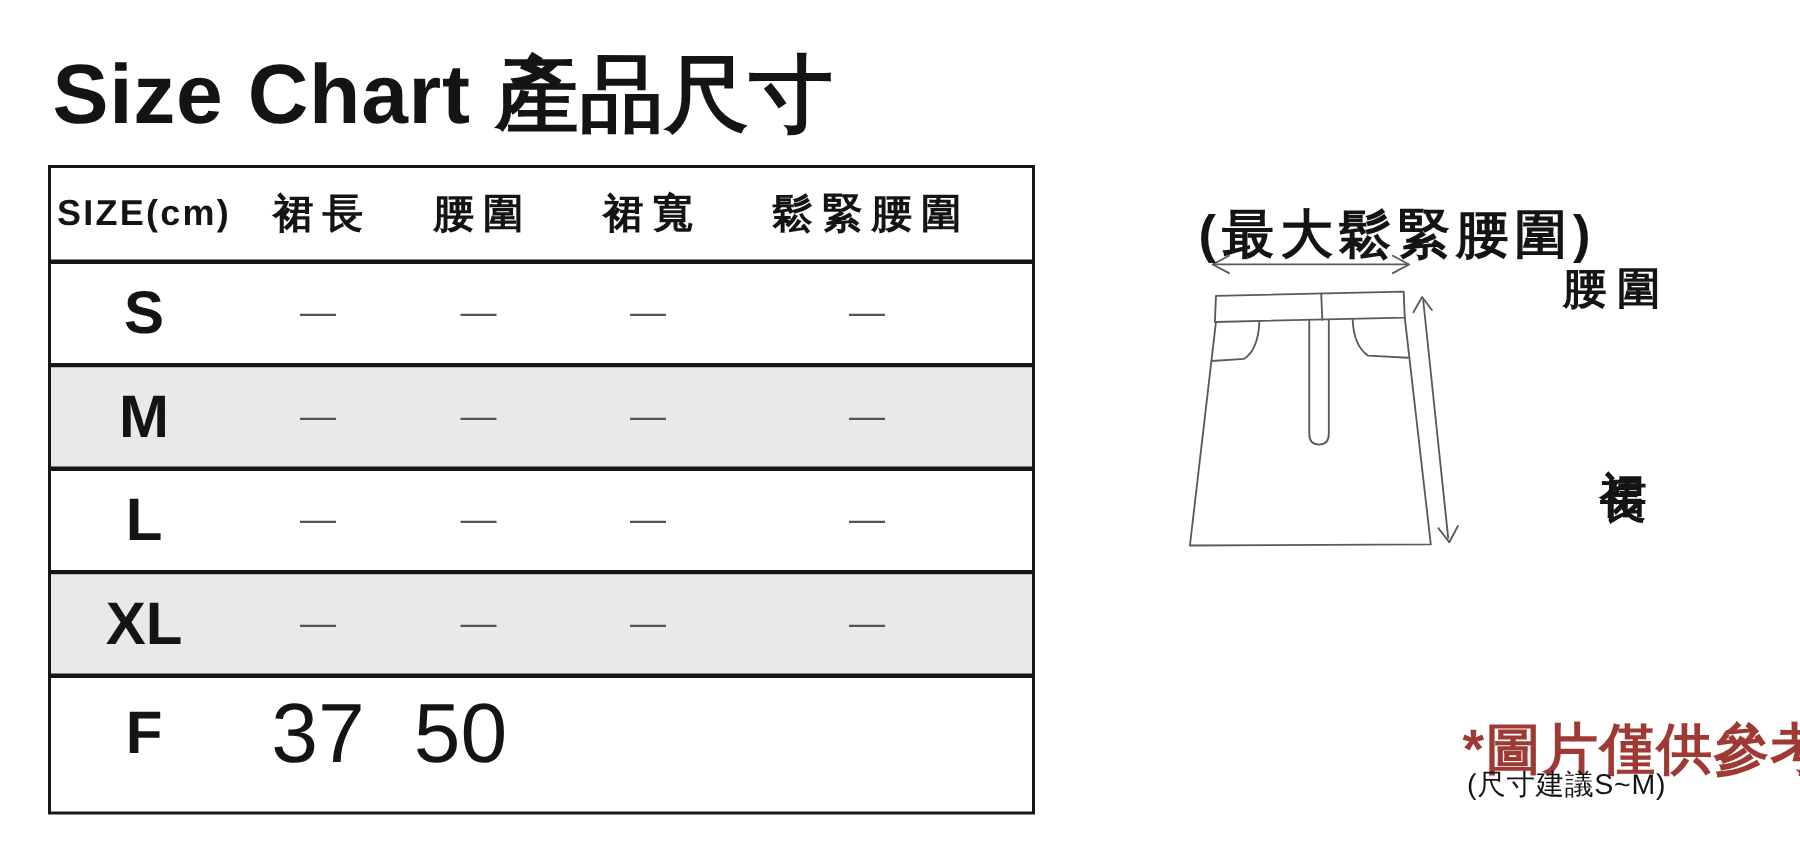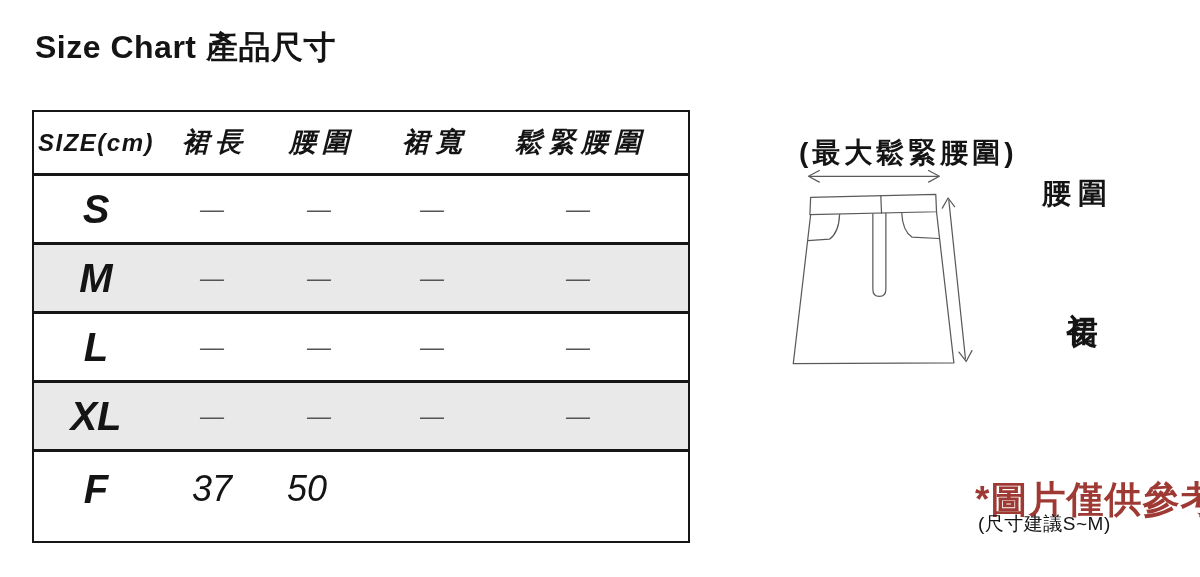--- a/index.html
+++ b/index.html
@@ -7,39 +7,38 @@
     width:1200px; height:577px;
     background:#ffffff;
     color:#141414;
     font-family:"Liberation Sans","DejaVu Sans",sans-serif;
     position:relative;
     overflow:hidden;
   }
 
   .page-title {
     position:absolute; left:35px; top:26px;
-    font-size:32px; font-weight:700; letter-spacing:0.5px;
+    font-size:56px; font-weight:700; letter-spacing:0.5px;
     white-space:nowrap;
   }
 
   
   .size-table {
     position:absolute; left:32px; top:110px;
     width:658px; height:433px;
     border:2px solid #161616;
     box-sizing:border-box;
     background:#fff;
   }
   .t-row {
     display:grid;
     grid-template-columns:124px 108px 106px 120px 196px;
     align-items:center;
     border-bottom:3px solid #161616;
     box-sizing:border-box;
-    font-style:italic;
   }
   .t-row.header { height:64px; }
   .t-row.data   { height:69px; }
   .t-row.last   { height:74px; border-bottom:none; }
   .t-row.shade  { background:#e9e9e9; }
 
   .cell { text-align:center; line-height:1; }
   .cell.c-last { padding-right:24px; }
 
   .size-head {
@@ -47,27 +46,27 @@
     font-size:24px; font-weight:700; letter-spacing:1.5px;
     white-space:nowrap;
   }
   .col-head {
     font-size:27px; font-weight:700;
     letter-spacing:6px; padding-left:6px;
     white-space:nowrap;
   }
   .size-label { font-size:40px; font-weight:700; }
   .dash  { font-size:24px; font-weight:400; color:#555; }
-  .value { font-size:36px; font-weight:500; }
+  .value { font-size:56px; font-weight:500; }
 
   
   .diagram-svg { position:absolute; left:760px; top:130px; }
 
   .d-label { position:absolute; font-weight:600; line-height:1.15; white-space:nowrap; }
-  .max-waist-label { left:799px; top:137px; font-size:28px; letter-spacing:4px; }
+  .max-waist-label { left:799px; top:137px; font-size:35px; letter-spacing:4px; }
   .waist-label     { left:1042px; top:177px; font-size:29px; letter-spacing:7px; }
   .length-label    {
     left:1064px; top:288px; font-size:31px; letter-spacing:7px;
     writing-mode:vertical-rl; text-orientation:upright;
   }
   .note-red   { left:975px; top:479px; font-size:37px; font-weight:700; letter-spacing:1px; color:#9e3a33; }
   .note-black { left:978px; top:513px; font-size:19px; font-weight:500; letter-spacing:0.5px; color:#141414; }
 </style>
 </head>
 <body>

